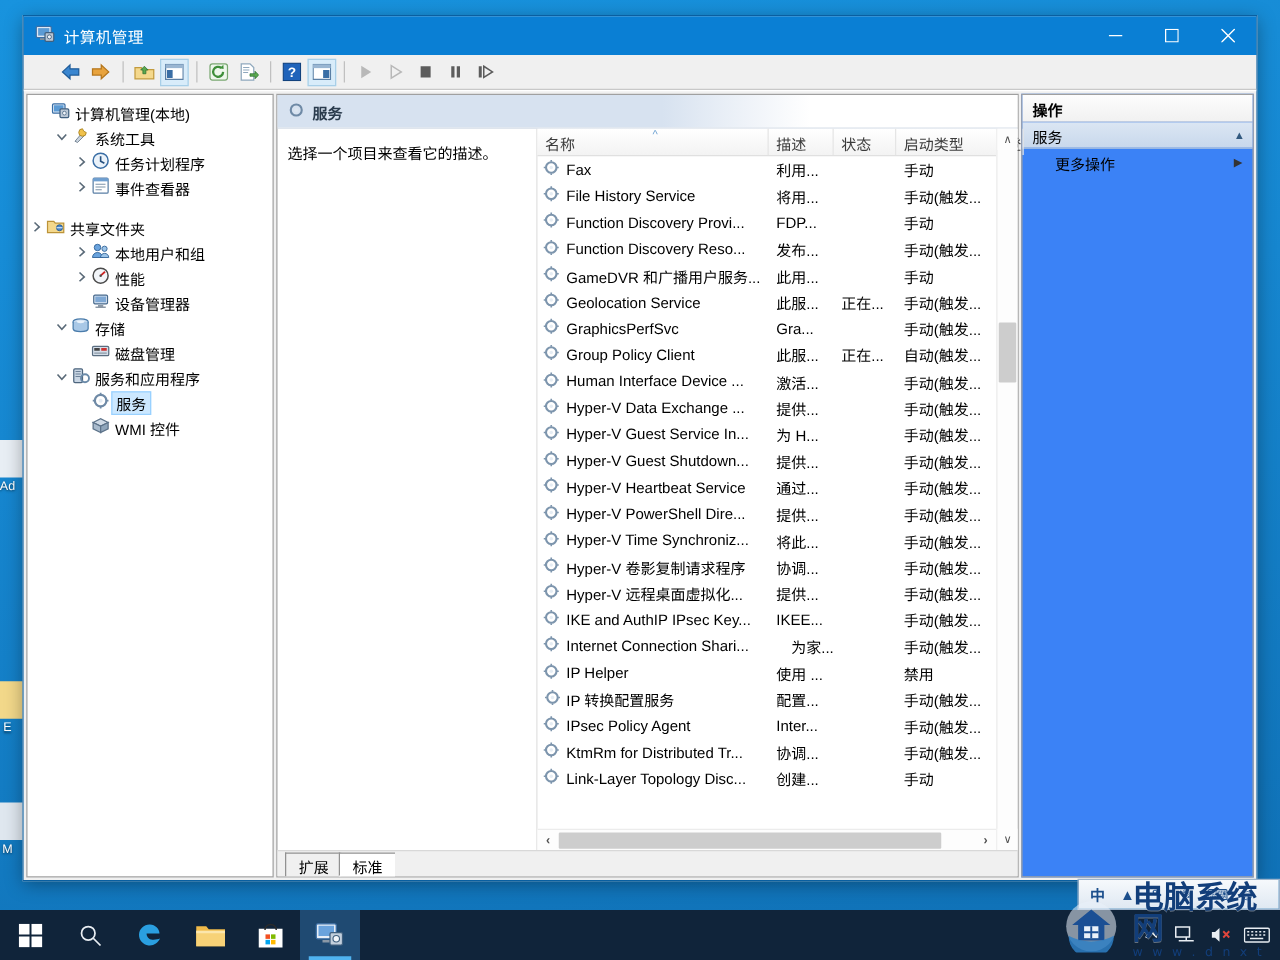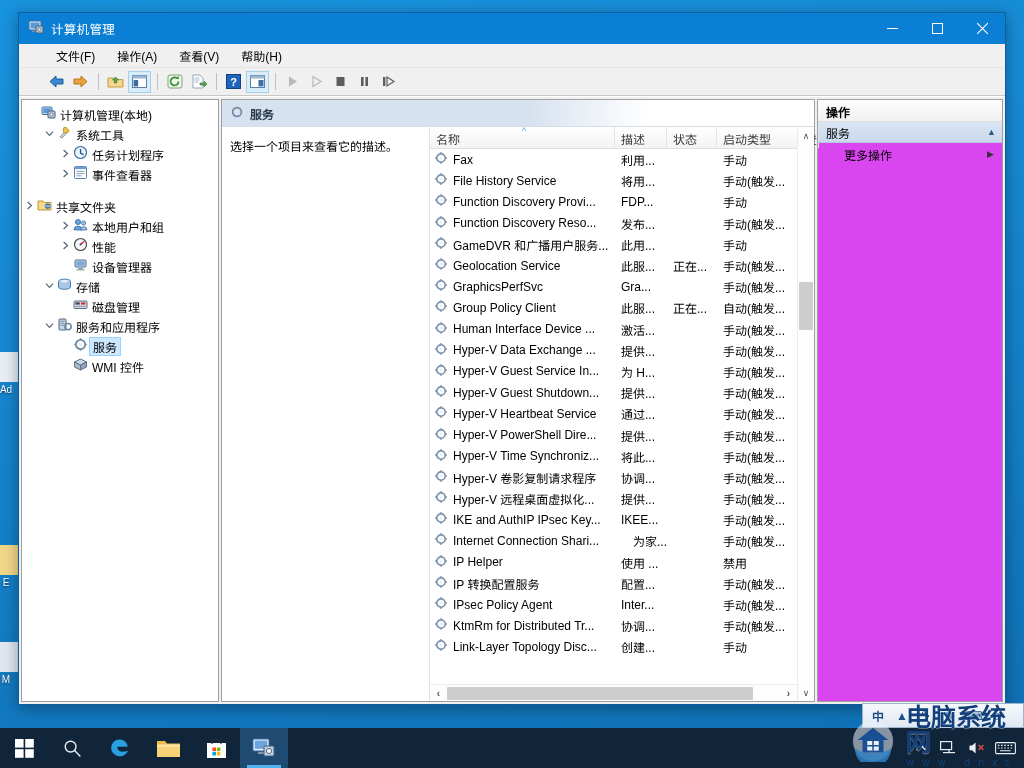--- a/index.html
+++ b/index.html
@@ -165,21 +165,21 @@
     border-left: 1px solid #919191; border-top: 1px solid #919191;
     background: #f0f0f0; height: 19px;
     transform: skewX(-14px); margin-right: -2px;
   }
   .tab span { display: inline-block; transform: skewX(14px); }
   .tab.active { background: #fff; border-bottom: 1px solid #fff; }
 
   
   #actions {
     width: 186px; flex: 0 0 186px; margin-left: 2px;
-    background: #d946ef; border: 1px solid #a0a0a0;
+    background: #3b82f6; border: 1px solid #a0a0a0;
     display: flex; flex-direction: column;
   }
   #act-title {
     height: 22px; flex: 0 0 22px; font-size: 12px; font-weight: bold;
     padding: 3px 0 0 8px; color: #000;
     background: linear-gradient(to bottom,#fdfdfd,#f1f1f1);
     border-bottom: 1px solid #dcdcdc;
   }
   #act-section {
     height: 21px; flex: 0 0 21px; display: flex; align-items: center;
@@ -291,26 +291,20 @@
           </svg>
       </div>
       <div class="wbtn close">
         <svg width="11" height="11" viewBox="0 0 11 11">
             <path d="M0 0 L11 11 M11 0 L0 11" stroke="#fff" stroke-width="1.1"></path>
           </svg>
       </div>
     </div>
   </div>
 
-  <div id="menubar">
-    <span>文件(F)</span>
-    <span>操作(A)</span>
-    <span>查看(V)</span>
-    <span>帮助(H)</span>
-  </div>
 
   <div id="toolbar">
     <div class="tbtn">
       <svg width="17" height="15" viewBox="0 0 17 15">
         <path d="M8 2 L2 7.5 L8 13 L8 10 L15 10 L15 5 L8 5 Z" fill="#3a86d0" stroke="#1f5c99"></path>
       </svg>
     </div>
     <div class="tbtn">
       <svg width="17" height="15" viewBox="0 0 17 15">
         <path d="M9 2 L15 7.5 L9 13 L9 10 L2 10 L2 5 L9 5 Z" fill="#e8a33d" stroke="#b5761c"></path>
@@ -811,21 +805,21 @@
                       <circle cx="7" cy="7" r="1.4" fill="#e6edf4"></circle>
                       <path d="M7 1 v1.4 M7 11.6 v1.4 M1 7 h1.4 M11.6 7 h1.4" stroke="#7d95ad" stroke-width="1.3"></path>
                     </svg></span>
                   <span>IP Helper</span>
                 </div>
                 <div class="cell" style="width: 52px; flex: 0 0 52px;">使用 ...</div>
                 <div class="cell" style="width: 50px; flex: 0 0 50px;"></div>
                 <div class="cell" style="width: 82px; flex: 0 0 82px;">禁用</div>
               </div>
               <div class="row">
-                <div class="cell name" style="width: 185px; flex: 0 0 185px;">
+                <div class="cell name" style="width: 185px; flex: 0 0 185px; text-align: right;">
                   <span class="gi"><svg width="14" height="14" viewBox="0 0 14 14">
                       <circle cx="7" cy="7" r="4.2" fill="none" stroke="#7d95ad" stroke-width="1.7"></circle>
                       <circle cx="7" cy="7" r="1.4" fill="#e6edf4"></circle>
                       <path d="M7 1 v1.4 M7 11.6 v1.4 M1 7 h1.4 M11.6 7 h1.4" stroke="#7d95ad" stroke-width="1.3"></path>
                     </svg></span>
                   <span>IP 转换配置服务</span>
                 </div>
                 <div class="cell" style="width: 52px; flex: 0 0 52px;">配置...</div>
                 <div class="cell" style="width: 50px; flex: 0 0 50px;"></div>
                 <div class="cell" style="width: 82px; flex: 0 0 82px;">手动(触发...</div>
@@ -878,20 +872,24 @@
         </div>
 
         <div id="vscroll">
           <div class="sbtn">∧</div>
           <div id="vthumb" style="top:155px; height:48px;"></div>
           <div class="sbtn" style="position:absolute; bottom:0; left:0; right:0;">∨</div>
         </div>
 
       </div>
 
+      <div id="tabs">
+          <div class="tab"><span>扩展</span></div>
+          <div class="tab active"><span>标准</span></div>
+        </div>
     </div>
 
     <div id="actions">
       <div id="act-title">操作</div>
       <div id="act-section">
         <span>服务</span>
         <span class="caret">▲</span>
       </div>
       <div class="act-item">
         <span>更多操作</span>

